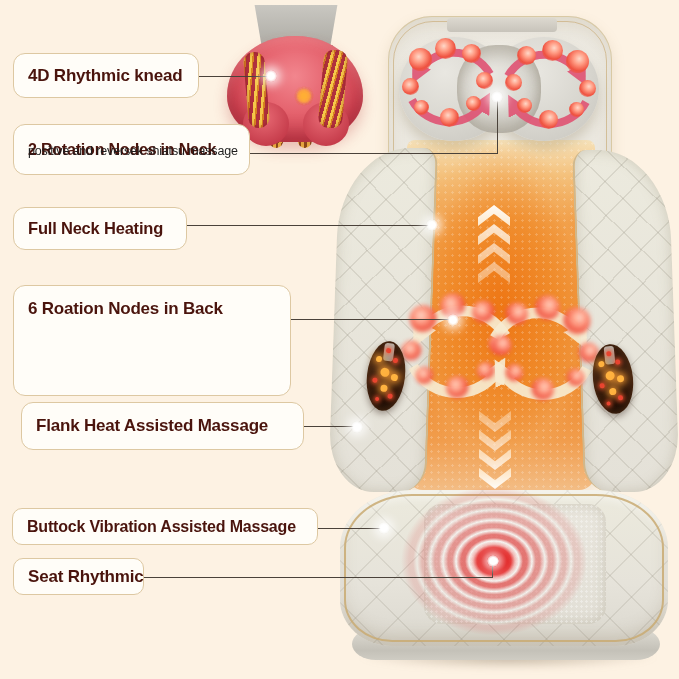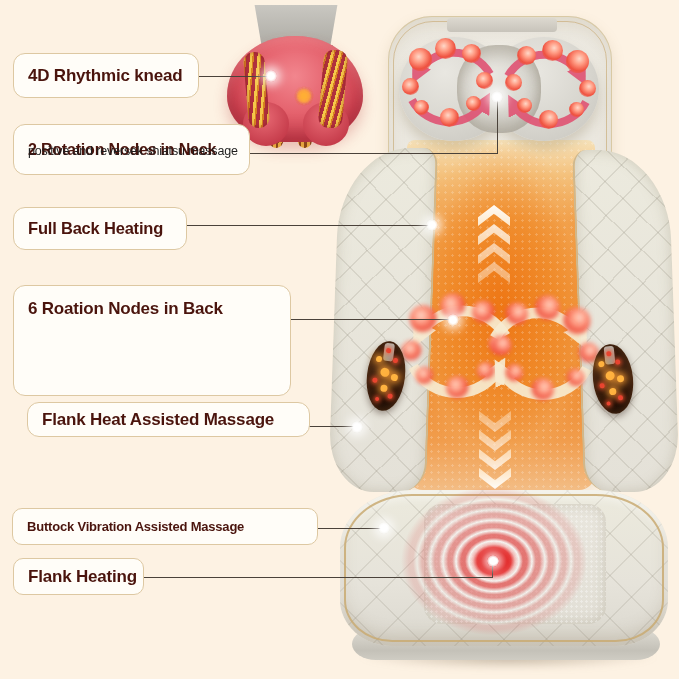--- a/index.html
+++ b/index.html
@@ -12,23 +12,23 @@
     display:flex;flex-direction:column;justify-content:center;padding:12px 14px;}
   .callout .t{position:static;font-weight:bold;color:#4a140d;font-size:17px;letter-spacing:-0.2px;white-space:nowrap;}
   .callout .s{position:static;font-size:12.5px;color:#1e1e1e;line-height:1.28;margin-top:2px;letter-spacing:-0.15px;}
   .c1{left:13px;top:53px;width:186px;height:45px}
   .c2{left:13px;top:124px;width:237px;height:51px}
   .c2 .t{font-size:16px}
   .c3{left:13px;top:207px;width:174px;height:43px}
   .c3 .t{font-size:16.5px}
   .c4{left:13px;top:285px;width:278px;height:111px;justify-content:flex-start;padding-top:13px}
   .c4 .s{max-width:250px;white-space:normal}
-  .c5{left:27px;top:402px;width:283px;height:35px}
+  .c5{left:21px;top:402px;width:283px;height:48px}
   .c6{left:12px;top:508px;width:306px;height:37px;border-radius:10px}
-  .c6 .t{font-size:13px}
+  .c6 .t{font-size:16px}
   .c7{left:13px;top:558px;width:131px;height:37px;border-radius:10px}
 
   
   .line{background:#4a423a;z-index:30;}
   .l1{left:199px;top:76px;width:70px;height:1px}
   .l2a{left:250px;top:153px;width:247px;height:1px}
   .l2b{left:497px;top:100px;width:1px;height:54px}
   .l3{left:187px;top:225px;width:243px;height:1px}
   .l4{left:291px;top:319px;width:160px;height:1px}
   .l5{left:296px;top:426px;width:59px;height:1px}
@@ -349,28 +349,28 @@
   <div class="dot d7"></div>
 
   <div class="callout c1">
     <div class="t">4D Rhythmic knead</div>
   </div>
   <div class="callout c2">
     <div class="t">2 Rotation Nodes in Neck</div>
     <div class="s">positive and reversek shiatsu massage</div>
   </div>
   <div class="callout c3">
-    <div class="t">Full Back Heating</div>
+    <div class="t">Full Neck Heating</div>
   </div>
   <div class="callout c4">
     <div class="t">6 Roation Nodes in Back</div>
   </div>
   <div class="callout c5">
     <div class="t">Flank Heat Assisted Massage</div>
   </div>
   <div class="callout c6">
     <div class="t">Buttock Vibration Assisted Massage</div>
   </div>
   <div class="callout c7">
-    <div class="t">Flank Heating</div>
+    <div class="t">Seat Rhythmic</div>
   </div>
 
 </div>
 
 </body></html>

